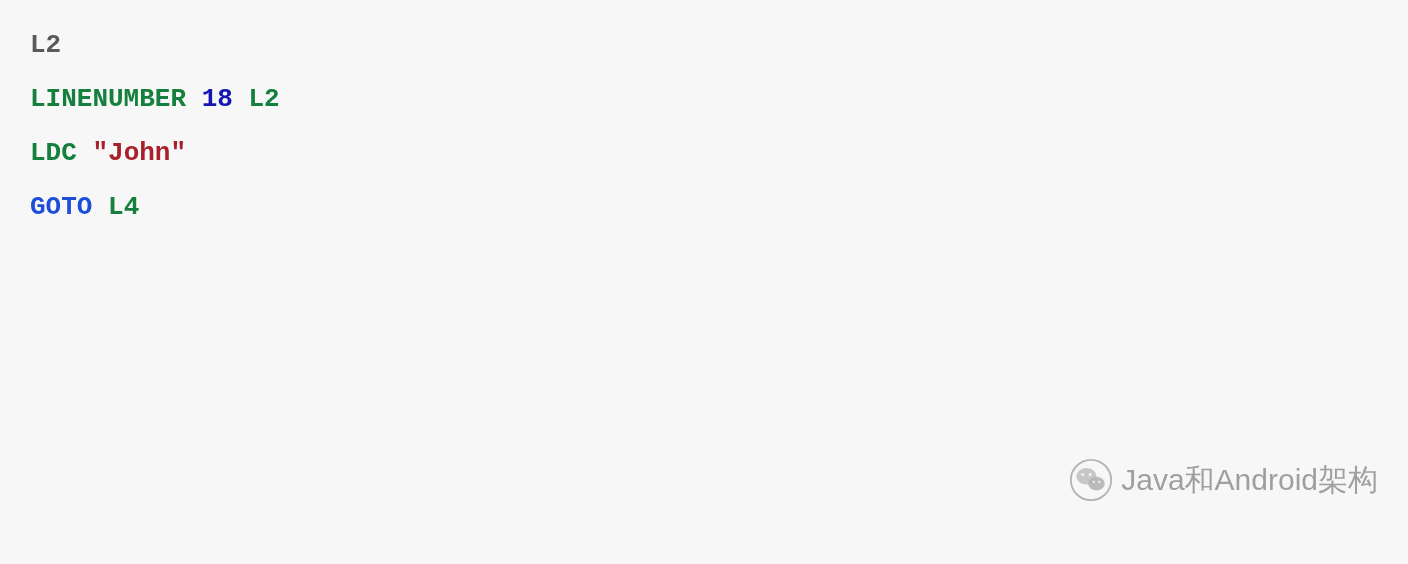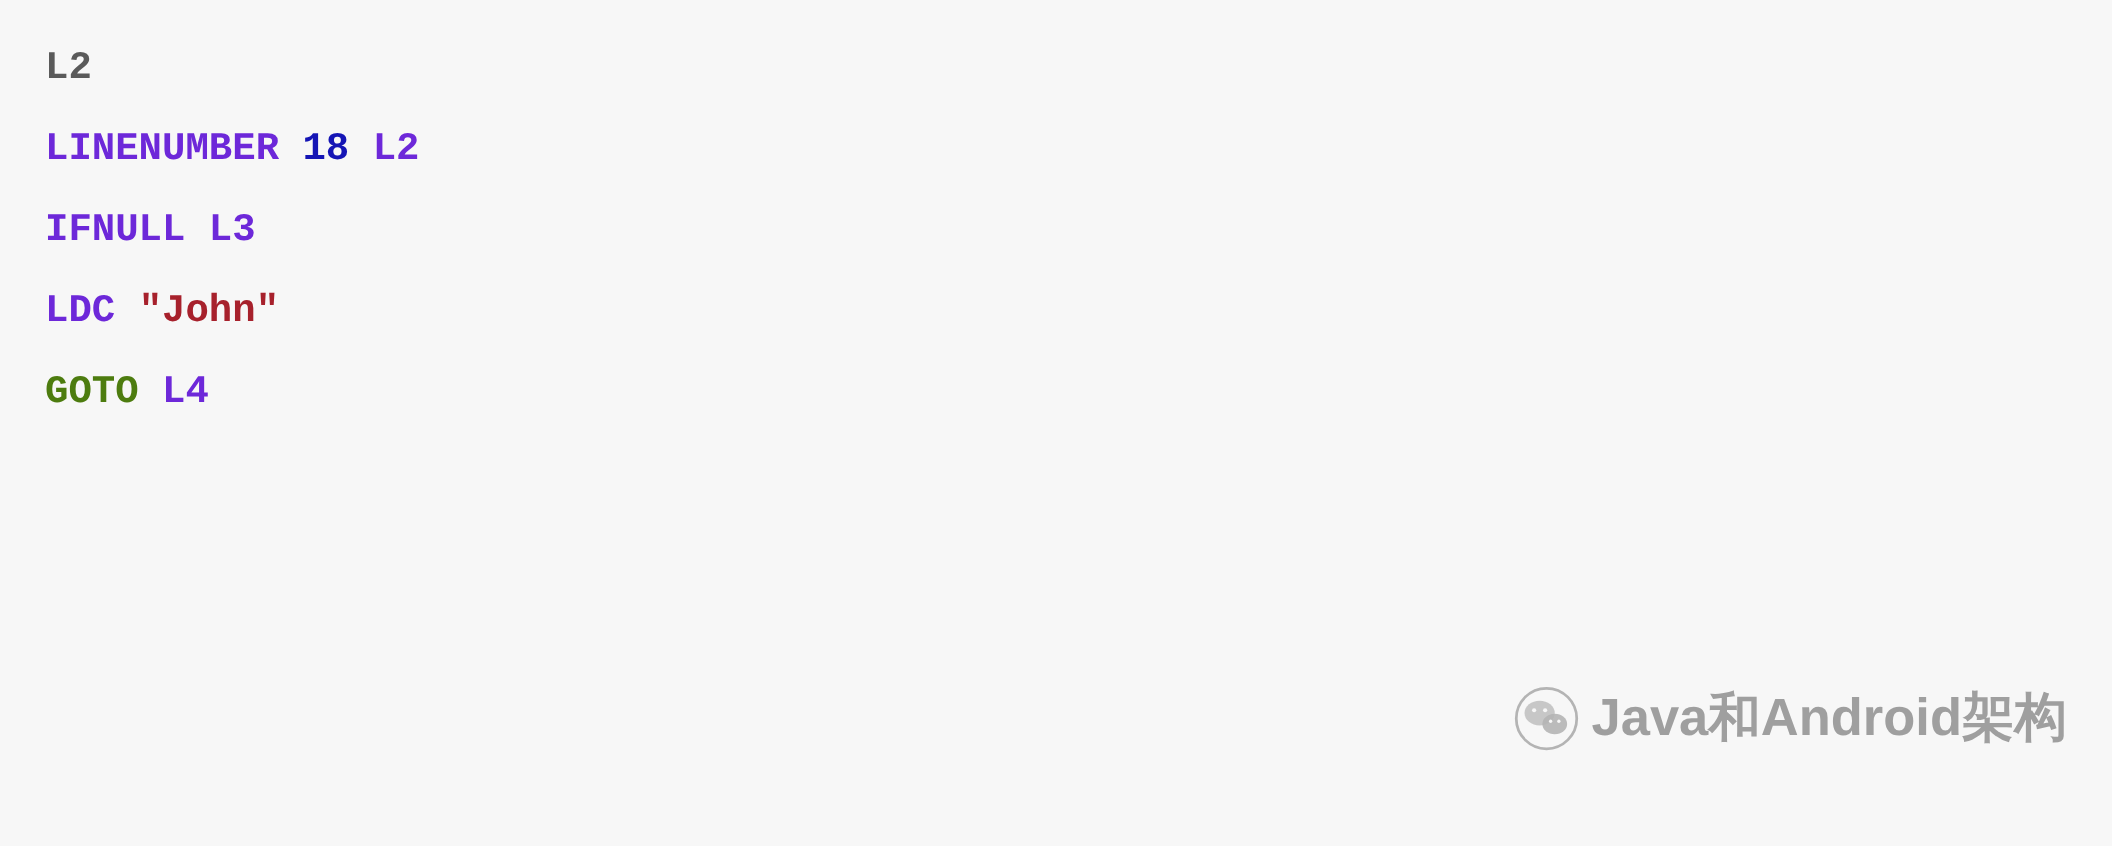--- a/index.html
+++ b/index.html
@@ -22,30 +22,30 @@
       padding: 30px 30px;
     }
     .code-line {
       margin-bottom: 24px;
       white-space: pre;
     }
     .token-label {
       color: #5a5a5a;
     }
     .token-instruction {
-      color: #6d28d9;
+      color: #15803d;
     }
     .token-number {
       color: #1515b5;
     }
     .token-string {
       color: #a7212c;
     }
     .token-goto {
-      color: #4d7c0f;
+      color: #1d4ed8;
       font-family: Liberation Mono, monospace;
     }
     .watermark {
       position: absolute;
       bottom: 62px;
       right: 30px;
       display: flex;
       align-items: center;
       gap: 8px;
       opacity: 0.6;
@@ -56,32 +56,31 @@
       display: flex;
       align-items: center;
       justify-content: center;
     }
     .watermark-icon svg {
       width: 44px;
       height: 44px;
     }
     .watermark-text {
       font-family: Arial, 'Microsoft YaHei', sans-serif;
-      font-size: 35px;
-      font-weight: bold;
+      font-size: 30px;
+      font-weight: normal;
       color: #666;
     }
   </style>
 </head>
 <body>
 
 <div class="code-container">
   <div class="code-line"><span class="token-label">L2</span></div>
   <div class="code-line"><span class="token-instruction">LINENUMBER </span><span class="token-number">18</span><span class="token-instruction"> L2</span></div>
-  <div class="code-line"><span class="token-instruction">IFNULL L3</span></div>
   <div class="code-line"><span class="token-instruction">LDC </span><span class="token-string">"John"</span></div>
   <div class="code-line"><span class="token-goto">GOTO</span><span class="token-instruction"> L4</span></div>
 </div>
 
 <div class="watermark">
   <span class="watermark-icon">
     <svg viewBox="0 0 48 48" fill="none">
       <circle cx="24" cy="24" r="22" stroke="#888" stroke-width="2" fill="none"></circle>
       <ellipse cx="19" cy="20" rx="11" ry="9" fill="#888" opacity="0.7"></ellipse>
       <ellipse cx="30" cy="28" rx="9" ry="7.5" fill="#888" opacity="0.9"></ellipse>

